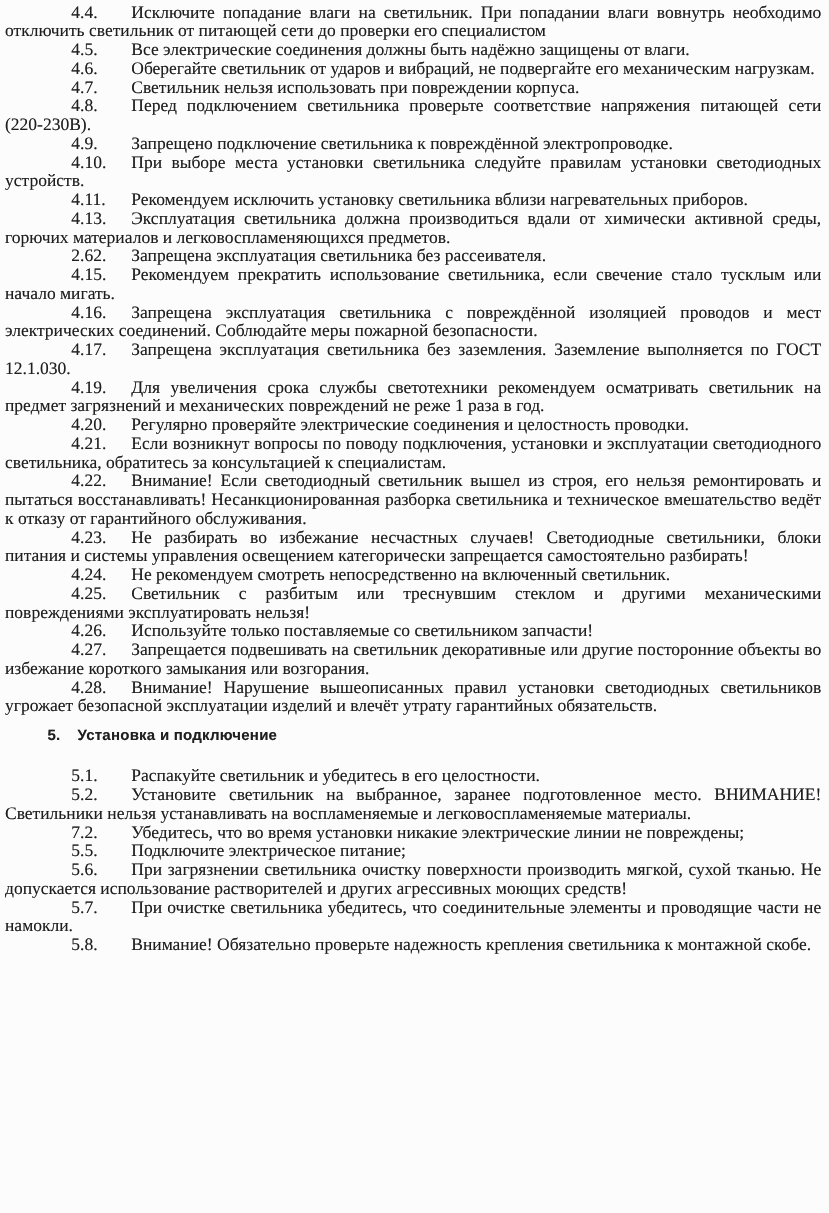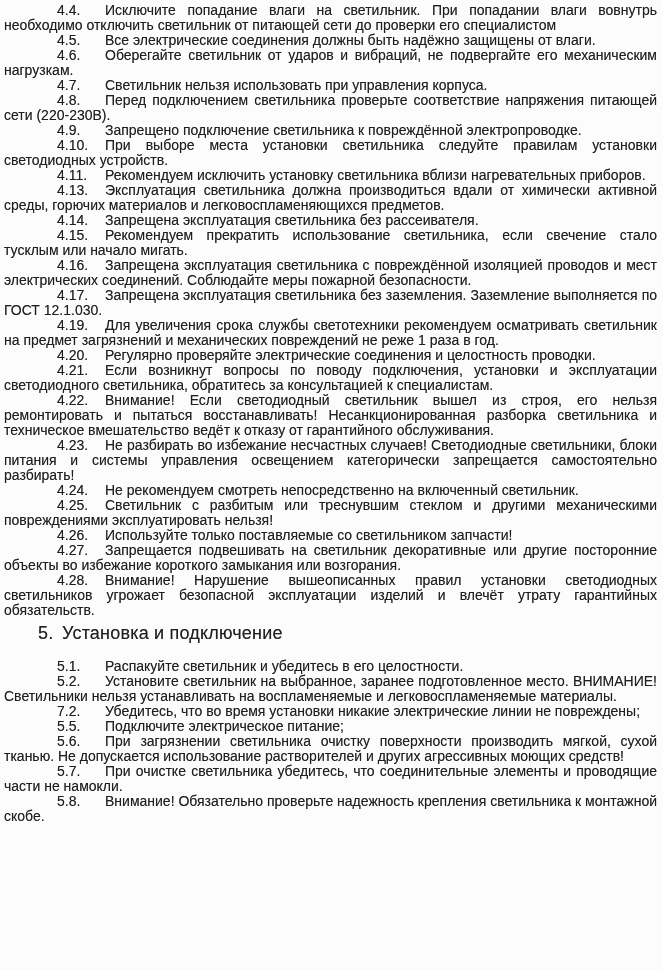--- a/index.html
+++ b/index.html
@@ -23,35 +23,36 @@
     
     text-shadow: 0 0 0.45px rgba(50,50,50,0.55);
   }
   .clauses {
     display: block;
   }
   .clause {
     margin: 0;
     padding: 0;
     text-align: justify;
+    font-family: Liberation Serif, serif;
   }
   
   .clause .cnum {
     display: inline-block;
     margin-left: 53px;
     width: 48px;
     text-align: left;
     vertical-align: baseline;
   }
   .heading {
     margin: 5px 0 16px 34px;
     padding: 0;
-    font-size: 18px;
+    font-size: 12px;
     line-height: 20px;
-    font-weight: normal;
+    font-weight: bold;
     text-align: left;
     letter-spacing: 0.2px;
   }
   .heading .hnum {
     display: inline-block;
     width: 24px;
     text-align: left;
   }
 </style>
 </head>
@@ -60,34 +61,34 @@
 <div class="page">
 
   <section class="clauses">
 
       <p class="clause"><span class="cnum">4.4.</span><span class="ctext">Исключите попадание влаги на светильник. При попадании влаги вовнутрь необходимо отключить светильник от питающей сети до проверки его специалистом</span></p>
 
       <p class="clause"><span class="cnum">4.5.</span><span class="ctext">Все электрические соединения должны быть надёжно защищены от влаги.</span></p>
 
       <p class="clause"><span class="cnum">4.6.</span><span class="ctext">Оберегайте светильник от ударов и вибраций, не подвергайте его механическим нагрузкам.</span></p>
 
-      <p class="clause"><span class="cnum">4.7.</span><span class="ctext">Светильник нельзя использовать при управления корпуса.</span></p>
+      <p class="clause"><span class="cnum">4.7.</span><span class="ctext">Светильник нельзя использовать при повреждении корпуса.</span></p>
 
       <p class="clause"><span class="cnum">4.8.</span><span class="ctext">Перед подключением светильника проверьте соответствие напряжения питающей сети (220-230В).</span></p>
 
       <p class="clause"><span class="cnum">4.9.</span><span class="ctext">Запрещено подключение светильника к повреждённой электропроводке.</span></p>
 
       <p class="clause"><span class="cnum">4.10.</span><span class="ctext">При выборе места установки светильника следуйте правилам установки светодиодных устройств.</span></p>
 
       <p class="clause"><span class="cnum">4.11.</span><span class="ctext">Рекомендуем исключить установку светильника вблизи нагревательных приборов.</span></p>
 
 
       <p class="clause"><span class="cnum">4.13.</span><span class="ctext">Эксплуатация светильника должна производиться вдали от химически активной среды, горючих материалов и легковоспламеняющихся предметов.</span></p>
 
-      <p class="clause"><span class="cnum">4.14.</span><span class="ctext">Запрещена эксплуатация светильника без рассеивателя.</span></p>
+      <p class="clause"><span class="cnum">2.62.</span><span class="ctext">Запрещена эксплуатация светильника без рассеивателя.</span></p>
 
       <p class="clause"><span class="cnum">4.15.</span><span class="ctext">Рекомендуем прекратить использование светильника, если свечение стало тусклым или начало мигать.</span></p>
 
       <p class="clause"><span class="cnum">4.16.</span><span class="ctext">Запрещена эксплуатация светильника с повреждённой изоляцией проводов и мест электрических соединений. Соблюдайте меры пожарной безопасности.</span></p>
 
       <p class="clause"><span class="cnum">4.17.</span><span class="ctext">Запрещена эксплуатация светильника без заземления. Заземление выполняется по ГОСТ 12.1.030.</span></p>
 
 
       <p class="clause"><span class="cnum">4.19.</span><span class="ctext">Для увеличения срока службы светотехники рекомендуем осматривать светильник на предмет загрязнений и механических повреждений не реже 1 раза в год.</span></p>
 

